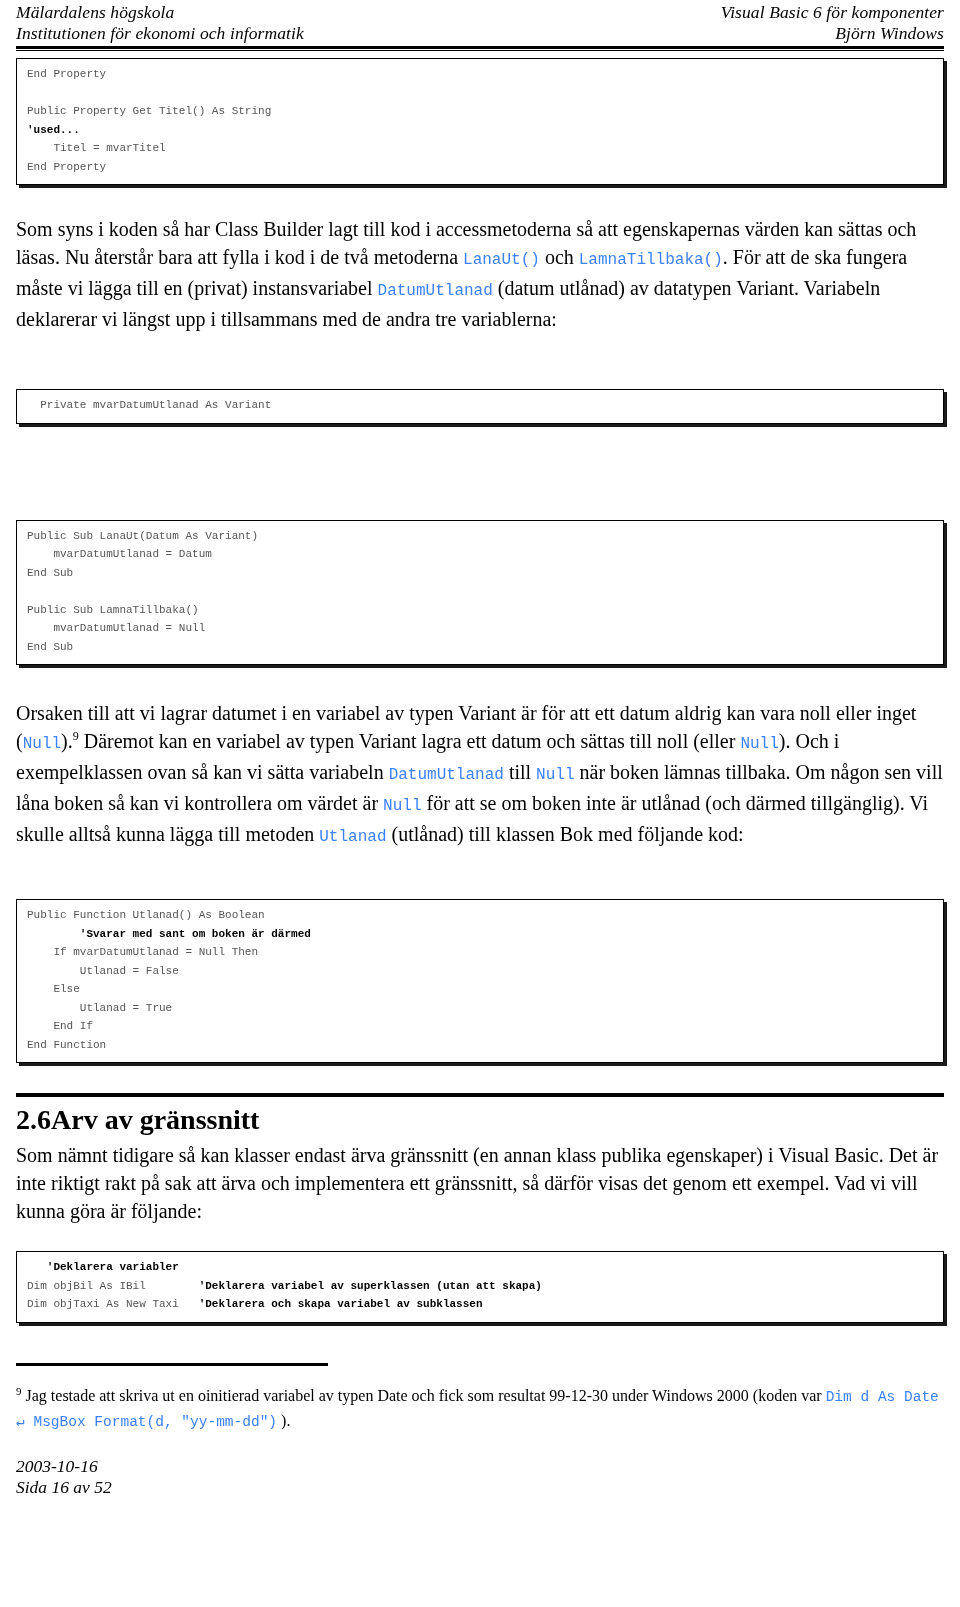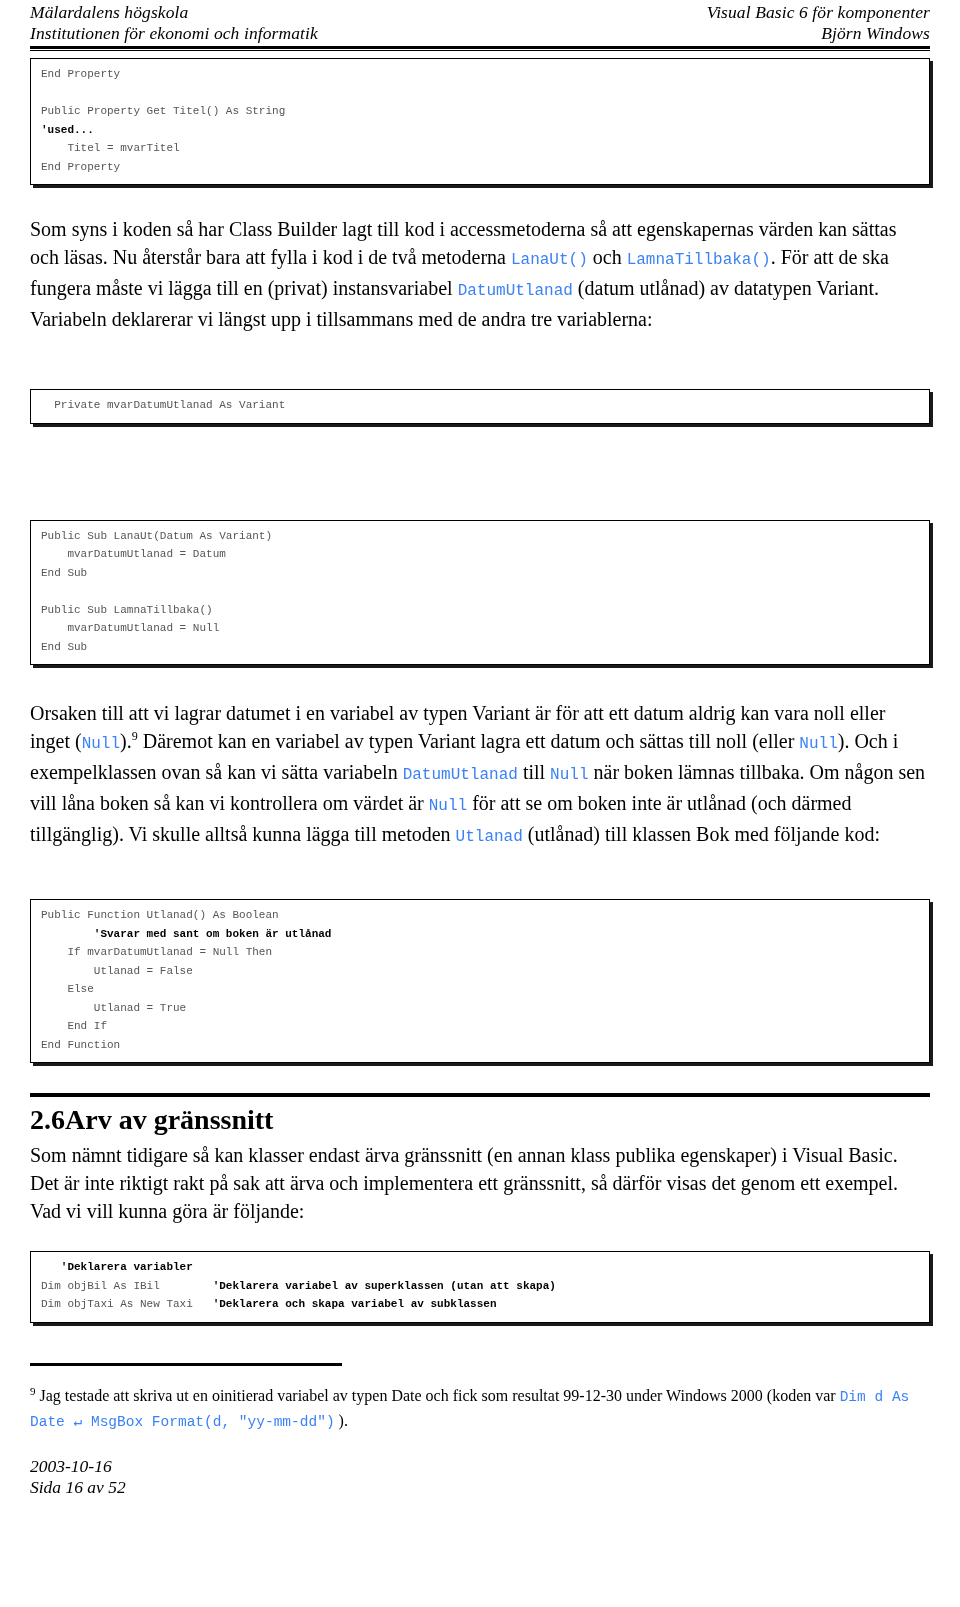--- a/index.html
+++ b/index.html
@@ -13,21 +13,21 @@
     font-family: "Liberation Serif", "DejaVu Serif", serif;
     color: #000000;
     position: relative;
     overflow: hidden;
   }
   .page {
     position: relative;
     width: 960px;
     height: 1607px;
     box-sizing: border-box;
-    padding: 0 30px;
+    padding: 0 16px;
   }
 
   
   .header {
     position: relative;
     height: 44px;
     padding-top: 2px;
   }
   .header-row {
     display: flex;
@@ -198,21 +198,21 @@
   </div>
 
   <div class="sp-34"></div>
 
   <p class="body"><span>Orsaken till att vi lagrar datumet i en variabel av typen Variant är för att ett datum aldrig kan vara noll eller inget (</span><span class="mono-inline">Null</span><span>).</span><sup class="fn">9</sup><span> Däremot kan en variabel av typen Variant lagra ett datum och sättas till noll (eller </span><span class="mono-inline">Null</span><span>). Och i exempelklassen ovan så kan vi sätta variabeln </span><span class="mono-inline">DatumUtlanad</span><span> till </span><span class="mono-inline">Null</span><span> när boken lämnas tillbaka. Om någon sen vill låna boken så kan vi kontrollera om värdet är </span><span class="mono-inline">Null</span><span> för att se om boken inte är utlånad (och därmed tillgänglig). Vi skulle alltså kunna lägga till metoden </span><span class="mono-inline">Utlanad</span><span> (utlånad) till klassen Bok med följande kod:</span></p>
 
   <div class="sp-48"></div>
 
   <div class="codebox">
     <pre><span>Public Function Utlanad() As Boolean</span>
-<b>        'Svarar med sant om boken är utlånad</b>
+<b>        'Svarar med sant om boken är därmed</b>
 <span>    If mvarDatumUtlanad = Null Then
         Utlanad = False
     Else
         Utlanad = True
     End If
 End Function</span></pre>
   </div>
 
   <div class="sp-30"></div>
 

